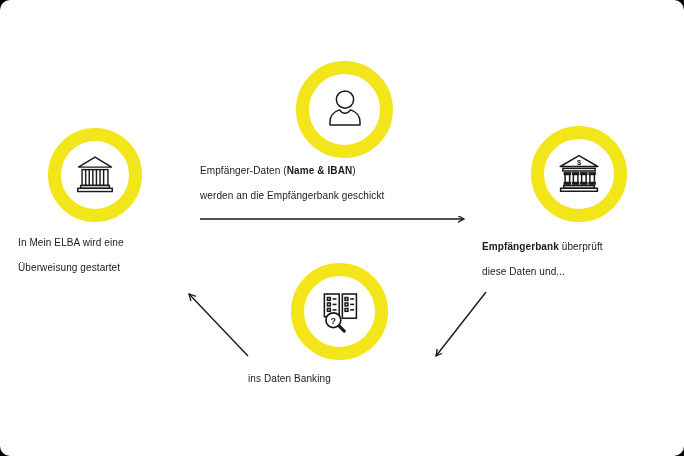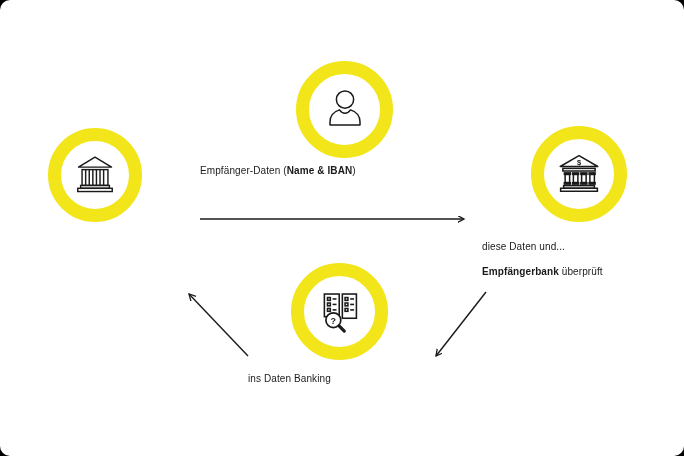--- a/index.html
+++ b/index.html
@@ -129,27 +129,32 @@
       <circle cx="23.5" cy="42.5" r="9.5" fill="#ffffff" stroke="#1a1a1a" stroke-width="2.2"></circle>
       <text x="23.5" y="47" text-anchor="middle" font-size="11.5" font-weight="bold" font-family="Liberation Sans, sans-serif" fill="#1a1a1a">?</text>
       <line x1="30.8" y1="49.8" x2="37.5" y2="56.5" stroke="#1a1a1a" stroke-width="4" stroke-linecap="round"></line>
     </svg>
   </div>
 
   <div class="txt" style="left:200px; top:158px;">
     <div>
       <span>Empfänger-Daten (</span><b>Name &amp; IBAN</b><span>)</span>
     </div>
+    <div>werden an die Empfängerbank geschickt</div>
   </div>
 
+  <div class="txt" style="left:18px; top:230px;">
+    <div>In Mein ELBA wird eine</div>
+    <div>Überweisung gestartet</div>
+  </div>
 
   <div class="txt" style="left:482px; top:234px;">
-    <div>diese Daten und...</div>
     <div>
       <b>Empfängerbank</b><span style="white-space:pre;"> überprüft</span>
     </div>
+    <div>diese Daten und...</div>
   </div>
 
   <div class="txt" style="left:248px; top:366px;">
     <div>ins Daten Banking</div>
   </div>
 
 </div>
 
 </body></html>

